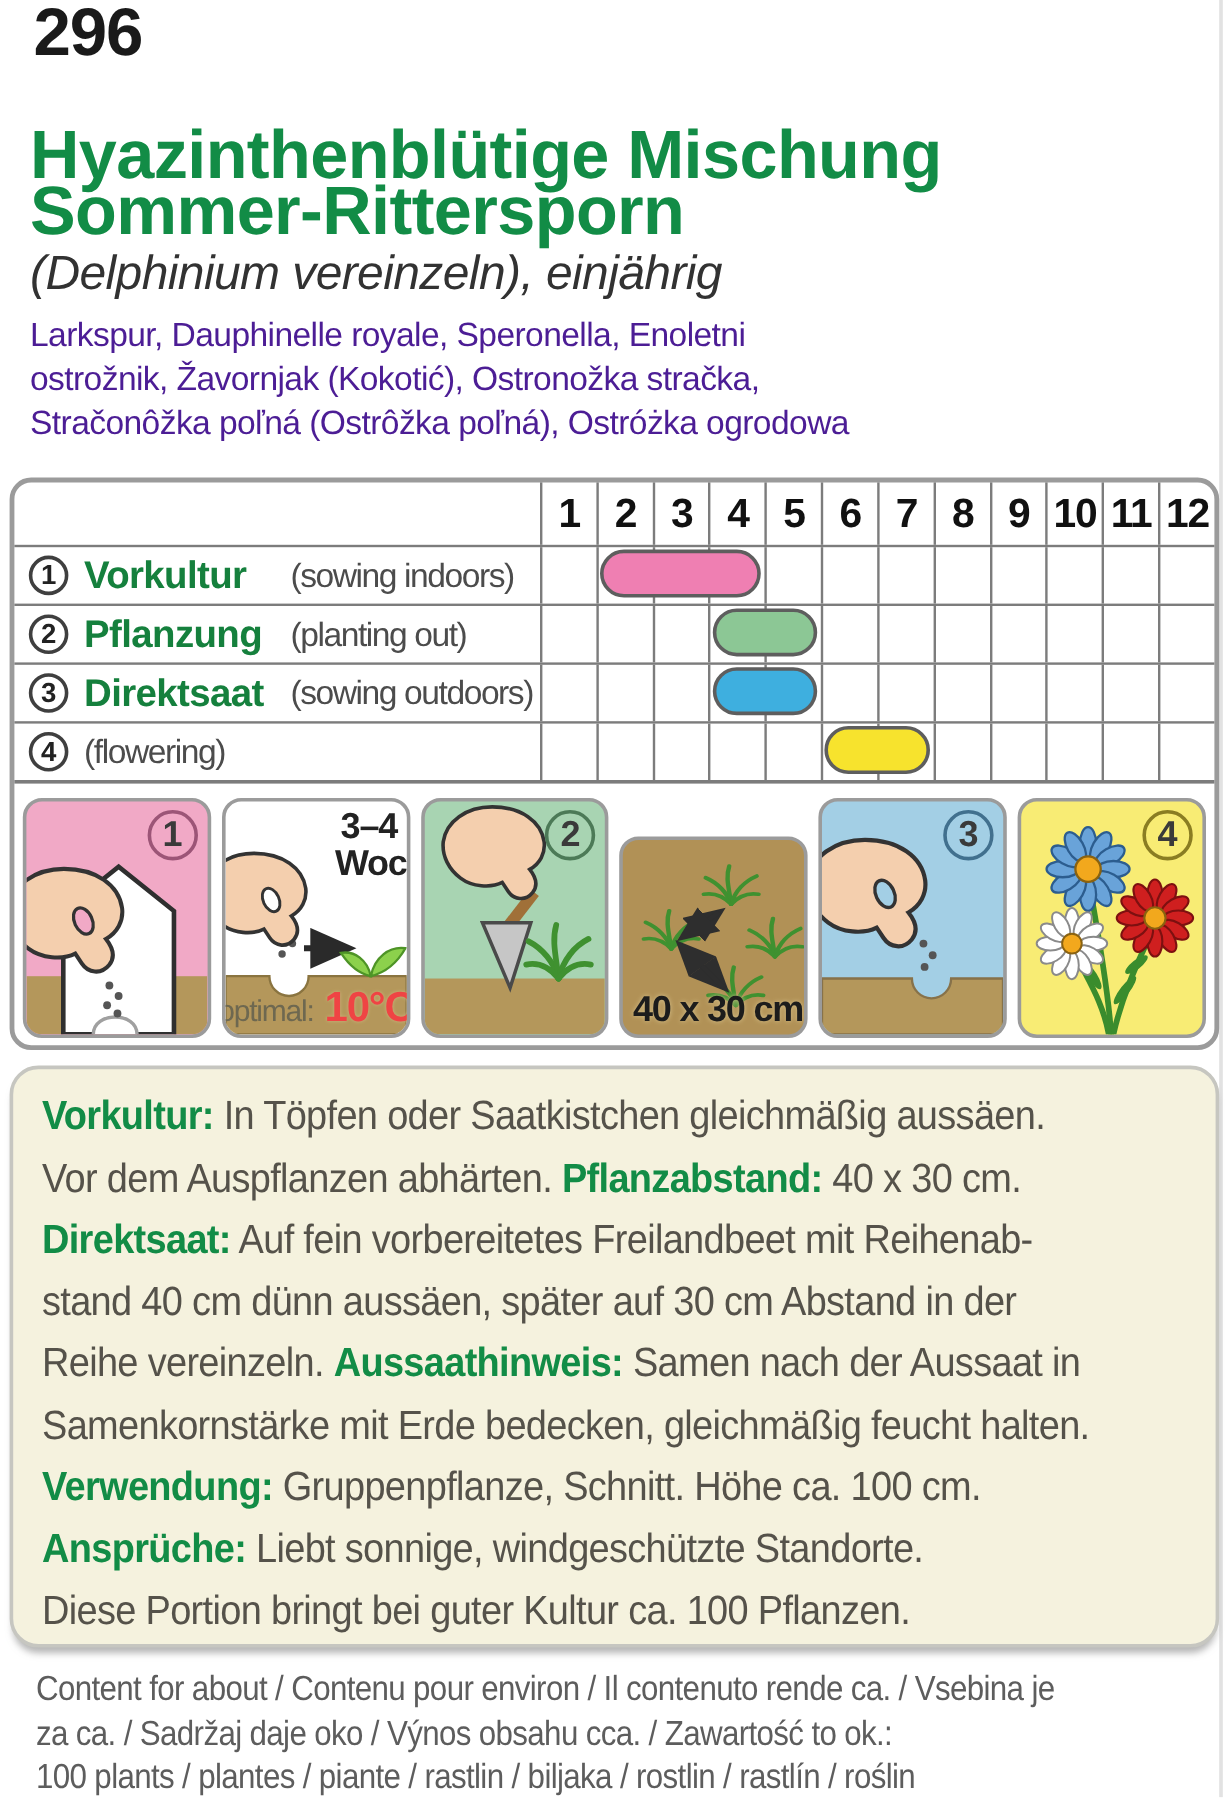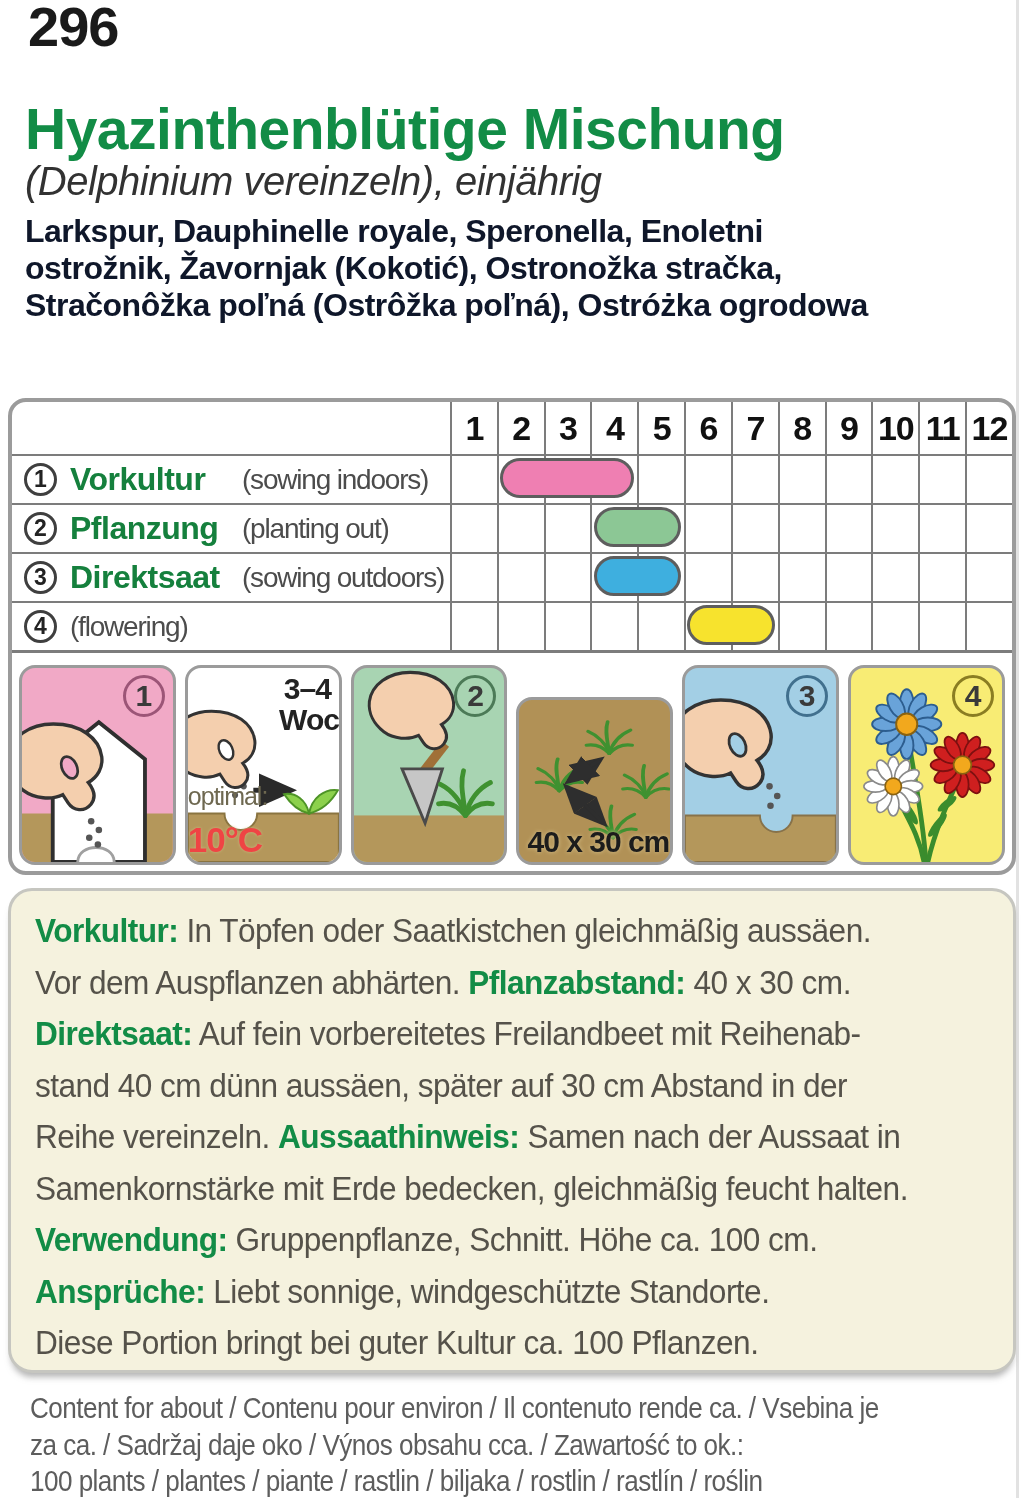--- a/index.html
+++ b/index.html
@@ -4,21 +4,21 @@
 <style>
   * { margin:0; padding:0; box-sizing:border-box; }
   body { background:#ffffff; font-family:"Liberation Sans","DejaVu Sans",sans-serif; }
   #page { position:relative; width:1024px; height:1498px; background:#ffffff; overflow:hidden; }
 
   .pagenum { position:absolute; left:28px; top:-6px; font-size:56px; font-weight:bold; color:#1a1a1a; letter-spacing:-1px; }
 
   .hdr { position:absolute; left:25px; top:106px; width:985px; }
   .title { color:#128c46; font-weight:bold; font-size:57px; line-height:47px; letter-spacing:-0.5px; }
   .botanical { font-style:italic; font-size:40px; color:#323232; margin-top:6px; letter-spacing:-0.5px; }
-  .names { font-weight:bold; font-size:32px; line-height:37px; color:#0f172a; margin-top:9px; letter-spacing:-0.5px; }
+  .names { font-weight:normal; font-size:28px; line-height:37px; color:#4c1d95; margin-top:9px; letter-spacing:-0.5px; }
 
   .chart-box { position:absolute; left:8px; top:398px; width:1008px; height:477px;
     border:4px solid #9b9b9b; border-radius:18px; background:#fff; }
 
   .cal { position:relative; width:100%; border-bottom:3px solid #7c7c7c; }
   .cal-mrow { display:flex; height:52px; padding-left:438px; }
   .cal-mcell { flex:1; border-left:2px solid #7c7c7c; display:flex; align-items:center; justify-content:center;
     font-size:34px; font-weight:bold; color:#111; letter-spacing:-1px; }
   .cal-row { display:flex; height:49px; border-top:2px solid #7c7c7c; }
   .cal-label { width:438px; display:flex; align-items:center; padding-left:12px; }
@@ -35,21 +35,21 @@
   .t1 { background:#f1a9c6; } .t2 { background:#ffffff; } .t3 { background:#a8d4b2; }
   .t4 { background:#b19156;margin-top:32px; } .t5 { background:#a3cfe5; } .t6 { background:#f8ec74; }
   .picto-num { position:absolute; top:7px; right:8px; width:42px; height:42px; border-radius:50%;
     border:3.5px solid #555; display:flex; align-items:center; justify-content:center;
     font-size:30px; font-weight:bold; color:#3a3a3a; }
   .t1 .picto-num { border-color:#9c5577; } .t3 .picto-num { border-color:#4c7a57; }
   .t5 .picto-num { border-color:#41708e; } .t6 .picto-num { border-color:#8a7d22; }
   .t2-top { position:absolute; top:5px; left:34%; right:2%; text-align:center;
     font-weight:bold; font-size:30px; line-height:31px; color:#222; letter-spacing:-1px;margin-left:40px; }
   .t2-bottom { position:absolute; bottom:2px; left:0; right:0; display:flex; justify-content:center;
-    align-items:baseline; gap:9px;flex-direction:column; }
+    align-items:baseline; gap:9px; }
   .t2-opt { font-size:25px; color:#6e6850; letter-spacing:-1px; }
   .t2-val { font-size:35px; font-weight:bold; color:#ef4444; letter-spacing:-1px; text-shadow:0 0 3px #cdb87f; }
   .t4-label { position:absolute; bottom:3px; left:8px; font-size:30px; font-weight:bold; color:#1c1c1c;
     letter-spacing:-1px; text-shadow:0 0 4px #d6c18a; }
 
   .care-box { position:absolute; left:8px; top:888px; width:1008px; height:485px;
     background:#f5f2de; border:3px solid #c6c6c0; border-radius:24px; padding:14px 0 0 24px;
     box-shadow:0 7px 6px -3px rgba(120,120,120,0.55); }
   .care-text { width:1030px; transform:scaleX(0.93); transform-origin:left top;
     font-size:34px; line-height:51.5px; color:#55524a; letter-spacing:-0.6px; }
@@ -64,20 +64,21 @@
 <body>
 
 <div id="page">
 
   <div class="pagenum">296</div>
   <div class="edge-line"></div>
 
   <div class="hdr">
     <div class="title">
       <span>Hyazinthenblütige Mischung</span><br>
+      <span>Sommer-Rittersporn</span>
     </div>
     <div class="botanical">(Delphinium vereinzeln), einjährig</div>
     <div class="names">
       <span>Larkspur, Dauphinelle royale, Speronella, Enoletni</span><br>
       <span>ostrožnik, Žavornjak (Kokotić), Ostronožka stračka,</span><br>
       <span>Stračonôžka poľná (Ostrôžka poľná), Ostróżka ogrodowa</span>
     </div>
   </div>
 
   <div class="chart-box">

